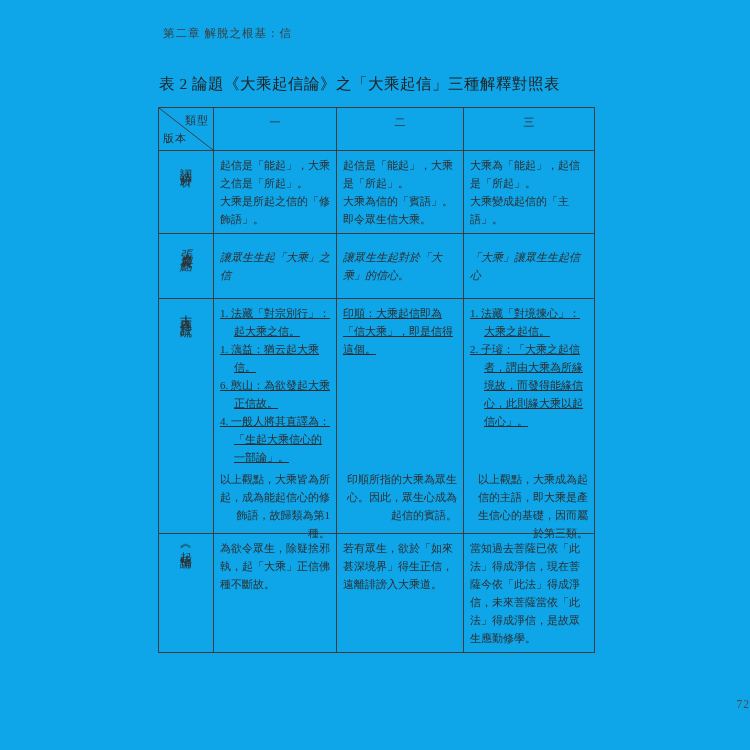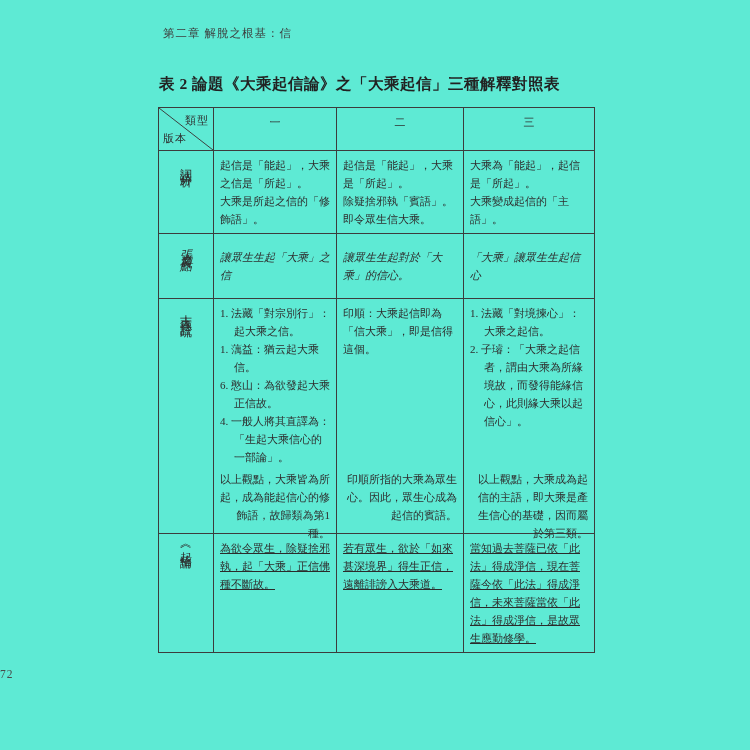--- a/index.html
+++ b/index.html
@@ -6,37 +6,37 @@
   html, body { width: 750px; height: 750px; }
   body {
     background: #f4f4f4;
     font-family: "Liberation Serif", "DejaVu Serif", serif;
     color: #2b2b2b;
   }
   .page {
     position: relative;
     width: 750px;
     height: 750px;
-    background: #5eead4;
+    background: #0ea5e9;
     overflow: hidden;
   }
   .running-header {
     position: absolute;
     left: 163px;
     top: 26px;
     font-size: 11.5px;
     letter-spacing: 1px;
     color: #3d3d3d;
   }
   .table-title {
     position: absolute;
     left: 159px;
     top: 74px;
     font-size: 15.5px;
-    font-weight: bold;
+    font-weight: normal;
     letter-spacing: 0.5px;
     color: #222;
   }
   table.cmp {
     position: absolute;
     left: 158px;
     top: 107px;
     border-collapse: collapse;
     table-layout: fixed;
     width: 436px;
@@ -46,22 +46,22 @@
     vertical-align: top;
     font-size: 11px;
     line-height: 18px;
     color: #2e2e2e;
     padding: 5px 6px;
   }
   table.cmp { border: 1.5px solid #2f2f2f; }
   tr.hrow { height: 43px; padding-left: 48px; }
   tr.r1 { height: 80px; margin-top: 36px; }
   tr.r2 { height: 65px; font-style: italic; }
-  tr.r3 { height: 235px; }
-  tr.r4 { height: 115px; text-decoration: underline; }
+  tr.r3 { height: 235px; text-decoration: underline; }
+  tr.r4 { height: 115px; }
   td.corner {
     position: relative;
     padding: 0;
   }
   td.corner svg { position: absolute; left: 0; top: 0; width: 100%; height: 100%; display: block; }
   .corner-top { position: absolute; top: 3px; right: 4px; font-size: 11px; letter-spacing: 1px; }
   .corner-bottom { position: absolute; bottom: 3px; left: 4px; font-size: 11px; letter-spacing: 1px; }
   td.colhead {
     text-align: center;
     vertical-align: middle;
@@ -90,23 +90,23 @@
   .summary {
     position: absolute;
     top: 171px;
     left: 6px;
     right: 6px;
     text-align: right;
   }
   .page-number {
     position: absolute;
     left: 0;
-    top: 668px;
+    top: 698px;
     width: 750px;
-    text-align: left;
+    text-align: right;
     font-size: 11.5px;
     color: #4a4a4a;
     letter-spacing: 1px;
   }
 </style>
 </head>
 <body>
 
 <div class="page">
 
@@ -139,21 +139,21 @@
     <tr class="r1">
       <td class="labelcell">
         <span class="vlabel">詞法分析</span>
       </td>
       <td class="body">
         <div class="celltext">起信是「能起」，大乘之信是「所起」。
 大乘是所起之信的「修飾語」。</div>
       </td>
       <td class="body">
         <div class="celltext">起信是「能起」，大乘是「所起」。
-除疑捨邪執「賓語」。
+大乘為信的「賓語」。
 即令眾生信大乘。</div>
       </td>
       <td class="body">
         <div class="celltext">大乘為「能起」，起信是「所起」。
 大乘變成起信的「主語」。</div>
       </td>
     </tr>
 
     <tr class="r2">
       <td class="labelcell">

